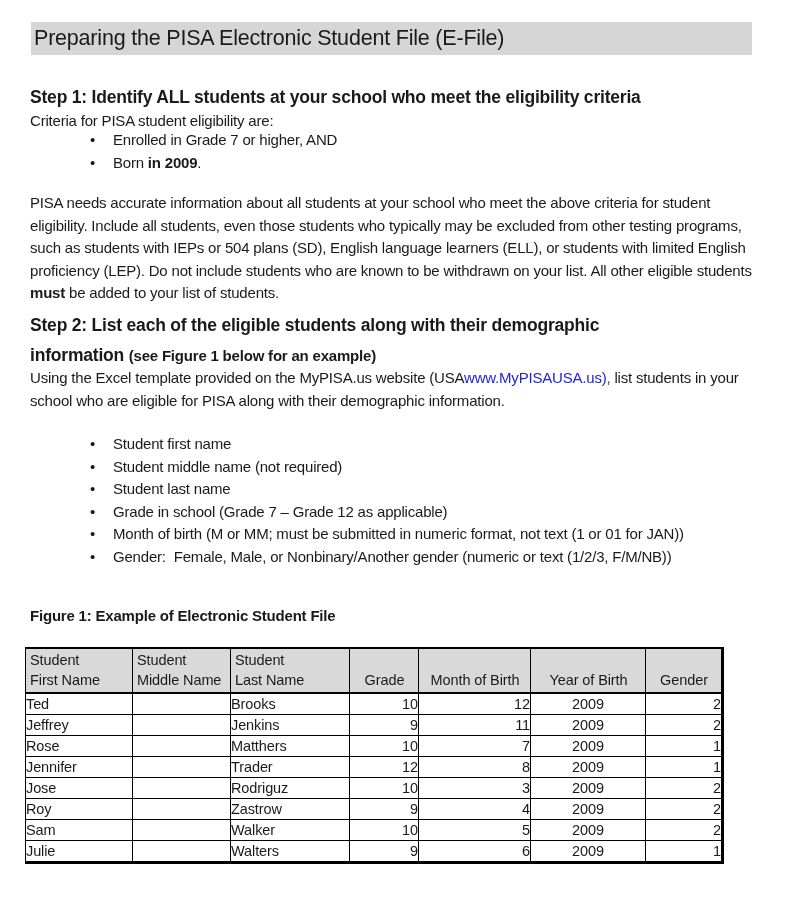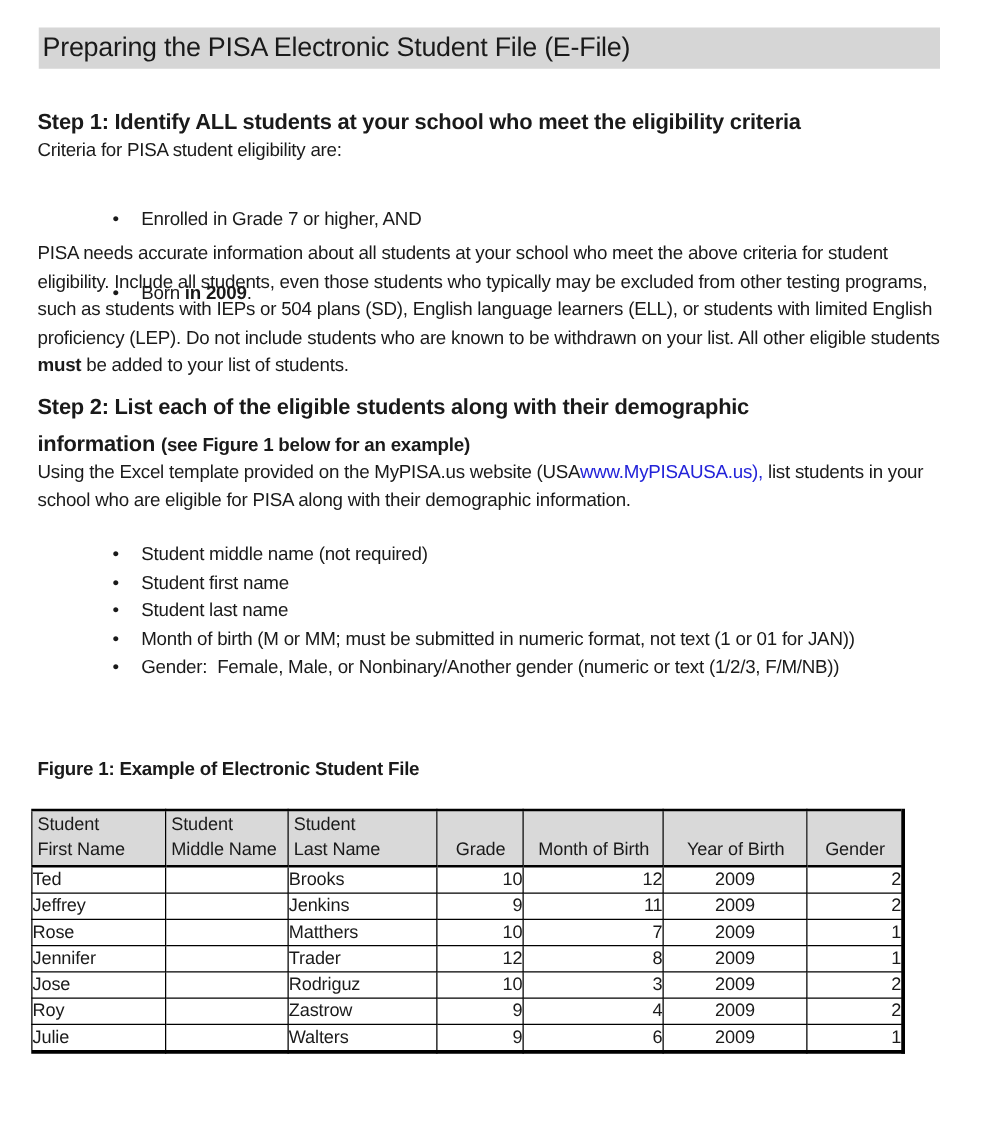--- a/index.html
+++ b/index.html
@@ -42,21 +42,21 @@
   }
   #criteria-intro { top: 110px; left: 30px; white-space: nowrap; }
   #paragraph1 { top: 192px; left: 30px; width: 740px; }
   #using-para { top: 367px; left: 30px; width: 740px; }
 
   
   .doc-list { list-style: none; margin: 0; padding: 0; font-size: 15px; letter-spacing: -0.2px; }
   .doc-list li { position: relative; padding-left: 83px; white-space: nowrap; }
   .doc-list li::before { content: "\2022"; position: absolute; left: 60px; top: 0; }
   #eligibility-list { top: 128px; left: 30px; width: 766px; }
-  #eligibility-list li { line-height: 23px; margin-top: 36px; }
+  #eligibility-list li { line-height: 23px; }
   #fields-list { top: 433px; left: 30px; width: 766px; }
   #fields-list li { line-height: 22.6px; }
 
   .b { font-weight: 700; }
   .link { color: var(--link, #2323d9); cursor: pointer; }
 
   
   #figure-caption {
     top: 607px; left: 30px; margin: 0;
     font-size: 15px; font-weight: 700; letter-spacing: -0.2px; white-space: nowrap;
@@ -108,23 +108,24 @@
 
   <p class="abs body-text" id="paragraph1"><span>PISA needs accurate information about all students at your school who meet the above criteria for student eligibility. Include all students, even those students who typically may be excluded from other testing programs, such as students with IEPs or 504 plans (SD), English language learners (ELL), or students with limited English proficiency (LEP). Do not include students who are known to be withdrawn on your list. All other eligible students </span><span class="b">must</span><span> be added to your list of students.</span></p>
 
   <h2 class="abs step-heading" id="step2-line1">Step 2: List each of the eligible students along with their demographic</h2>
 
   <h2 class="abs step-heading" id="step2-line2"><span>information </span><span class="small">(see Figure 1 below for an example)</span></h2>
 
   <p class="abs body-text" id="using-para"><span>Using the Excel template provided on the MyPISA.us website (USA</span><span class="link">www.MyPISAUSA.us),</span><span> list students in your school who are eligible for PISA along with their demographic information.</span></p>
 
   <ul class="abs doc-list" id="fields-list">
+      <li><span>Student first name</span></li>
       <li><span>Student middle name (not required)</span></li>
-      <li><span>Student first name</span></li>
       <li><span>Student last name</span></li>
+      <li><span>Grade in school (Grade 7 – Grade 12 as applicable)</span></li>
       <li><span>Month of birth (M or MM; must be submitted in numeric format, not text (1 or 01 for JAN))</span></li>
       <li><span>Gender:&nbsp; Female, Male, or Nonbinary/Another gender (numeric or text (1/2/3, F/M/NB))</span></li>
     </ul>
 
   <p class="abs" id="figure-caption">Figure 1: Example of Electronic Student File</p>
 
   <table class="abs" id="student-table">
     <colgroup>
       <col style="width:107px">
         <col style="width:98px">
@@ -194,20 +195,29 @@
         <tr>
           <td class="c-first">Roy</td>
           <td class="c-mid"></td>
           <td class="c-last">Zastrow</td>
           <td class="c-num">9</td>
           <td class="c-num">4</td>
           <td class="c-year">2009</td>
           <td class="c-num">2</td>
         </tr>
         <tr>
+          <td class="c-first">Sam</td>
+          <td class="c-mid"></td>
+          <td class="c-last">Walker</td>
+          <td class="c-num">10</td>
+          <td class="c-num">5</td>
+          <td class="c-year">2009</td>
+          <td class="c-num">2</td>
+        </tr>
+        <tr>
           <td class="c-first">Julie</td>
           <td class="c-mid"></td>
           <td class="c-last">Walters</td>
           <td class="c-num">9</td>
           <td class="c-num">6</td>
           <td class="c-year">2009</td>
           <td class="c-num">1</td>
         </tr>
       </tbody>
   </table>

